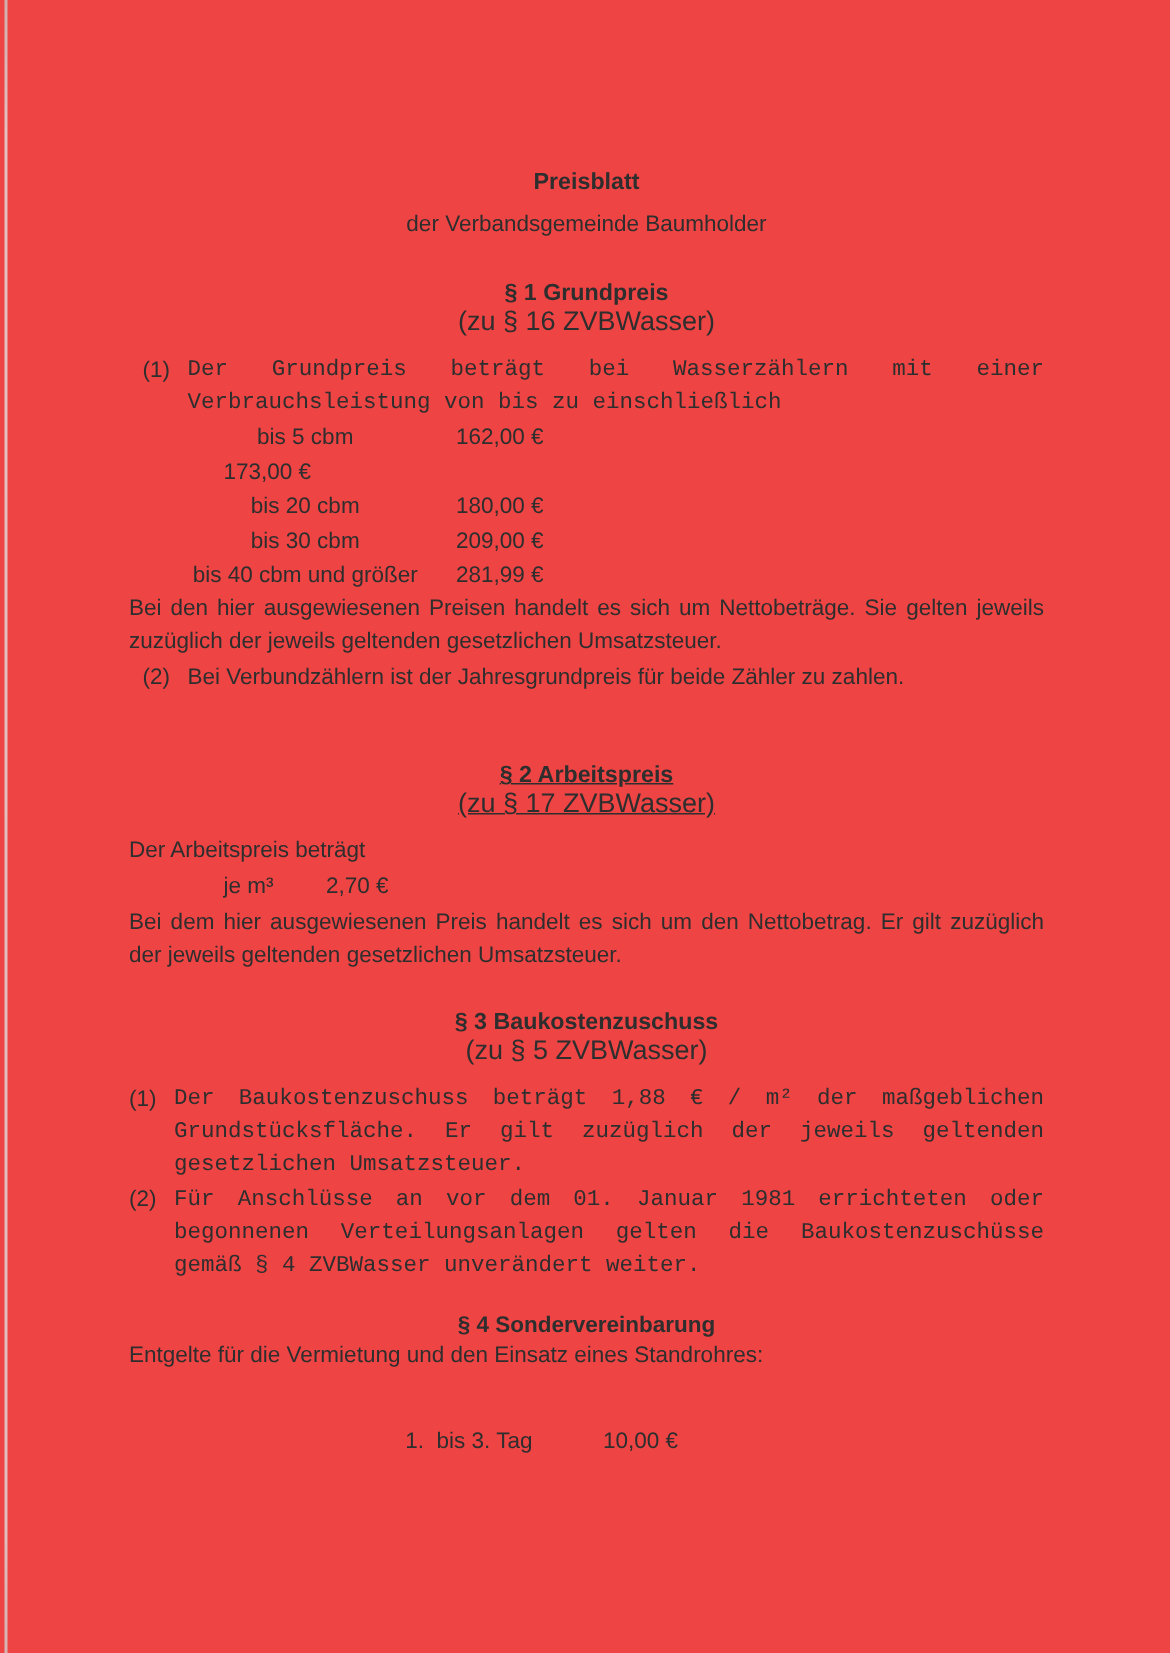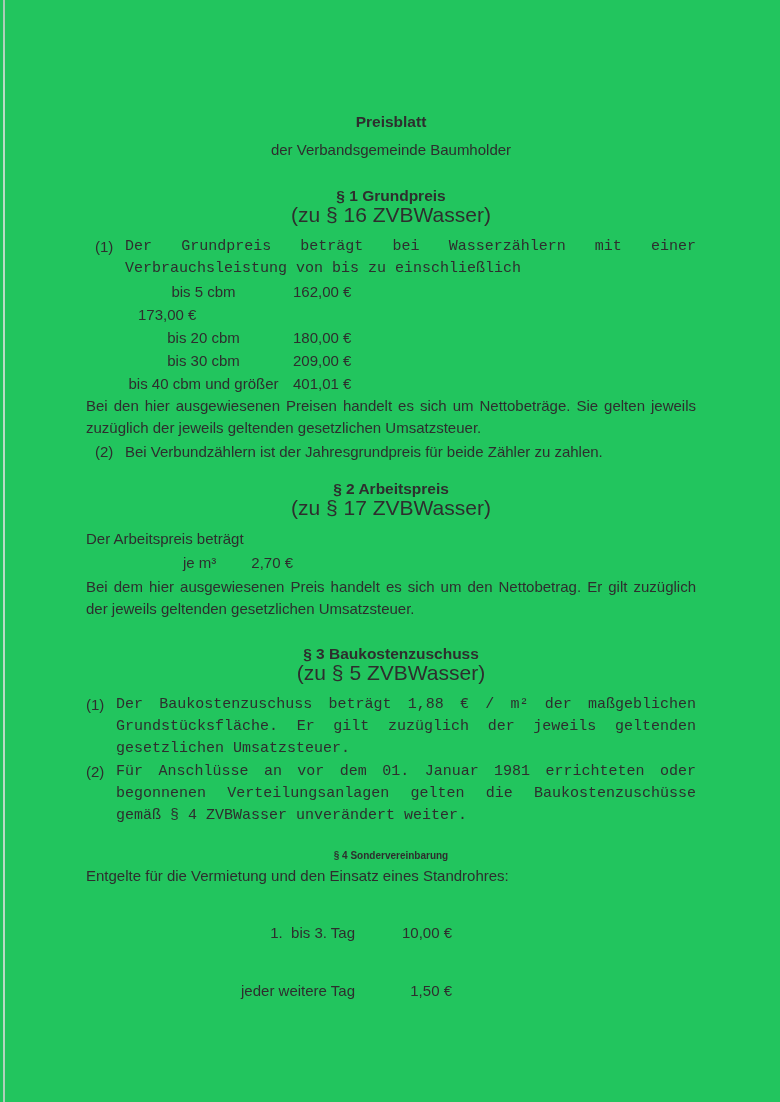--- a/index.html
+++ b/index.html
@@ -1,20 +1,20 @@
 <!DOCTYPE html>
 <html><head>
 <meta charset="utf-8">
 <style>
   html, body { margin: 0; padding: 0; background: #ffffff; }
   .page {
     position: relative;
     width: 780px;
     height: 1102px;
-    background: #22c55e;
+    background: #ef4444;
     font-family: "Liberation Sans", sans-serif;
     color: #2e2e2e;
     overflow: hidden;
   }
   .edge-line {
     position: absolute;
     left: 3px; top: 0;
     width: 2px; height: 100%;
     background: linear-gradient(180deg, #c9c9c9 0%, #e0e0e0 8%, #dedede 92%, #cfcfcf 100%);
     opacity: .8;
@@ -31,47 +31,47 @@
     font-weight: bold;
     font-size: 15.5px;
     line-height: 16px;
     text-align: center;
   }
   .subtitle { margin-top: 22px; text-align: center; }
   .subtitle2 { margin-top: 9px; text-align: center; }
 
   .sec-head { text-align: center; font-size: 15.5px; line-height: 19px; }
   .sec-head .sec-title { font-weight: bold; }
-  .sec-head .sec-ref { font-size: 21px; }
+  .sec-head .sec-ref { font-size: 18px; }
   .sec-head-s1 { margin-top: 25px; }
-  .sec-head-s2 { margin-top: 16px; }
+  .sec-head-s2 { margin-top: 44px; text-decoration: underline; }
   .sec-head-s3 { margin-top: 24px; }
-  .sec-title-s4 { margin-top: 19px; font-weight: bold; font-size: 10px; line-height: 19px; text-align: center; }
+  .sec-title-s4 { margin-top: 19px; font-weight: bold; font-size: 15px; line-height: 19px; text-align: center; }
 
   .item { display: flex; }
   .item .marker { flex: 0 0 30px; }
   .item .item-text { flex: 1; text-align: justify; font-family: Liberation Mono, monospace; }
   .item .item-text-plain { flex: 1; }
   .indent1 { margin-left: 9px; }
   .s1-item1 { margin-top: 12px; }
   .s1-item2 { margin-top: 2px; }
   .s3-item1 { margin-top: 12px; }
   .s3-item2 { margin-top: 1px; }
 
   .price-table { margin-left: 40px; }
   .pt-row { display: flex; line-height: 23px; }
   .pt-label { width: 155px; text-align: center; }
-  .pt-price { margin-left: 12px; }
+  .pt-price { margin-left: 23px; }
 
   .note { text-align: justify; }
   .note-s1 { margin-top: 0px; }
   .note-s2 { margin-top: 2px; }
 
   .intro-s2 { margin-top: 11px; }
-  .unit-row { display: flex; margin-top: 2px; margin-left: 97px; }
+  .unit-row { display: flex; margin-top: 2px; margin-left: 63px; }
   .unit-price { margin-left: 35px; }
 
   .intro-s4 { }
   .fee-table { margin-top: 11px; }
   .fee-row { display: flex; line-height: 25px; margin-top: 33px; }
   .fee-label { margin-left: 120px; width: 149px; text-align: right; white-space: pre; }
   .fee-price { width: 97px; text-align: right; }
 </style>
 </head>
 <body>
@@ -105,21 +105,21 @@
       <div class="pt-row">
         <span class="pt-label">bis 20 cbm</span>
         <span class="pt-price">180,00 €</span>
       </div>
       <div class="pt-row">
         <span class="pt-label">bis 30 cbm</span>
         <span class="pt-price">209,00 €</span>
       </div>
       <div class="pt-row">
         <span class="pt-label">bis 40 cbm und größer</span>
-        <span class="pt-price">401,01 €</span>
+        <span class="pt-price">281,99 €</span>
       </div>
     </div>
 
     <div class="note note-s1">Bei den hier ausgewiesenen Preisen handelt es sich um Nettobeträge. Sie gelten jeweils zuzüglich der jeweils geltenden gesetzlichen Umsatzsteuer.</div>
 
     <div class="item indent1 s1-item2">
       <span class="marker">(2)</span>
       <span class="item-text-plain">Bei Verbundzählern ist der Jahresgrundpreis für beide Zähler zu zahlen.</span>
     </div>
 
@@ -154,20 +154,16 @@
 
     <div class="sec-title-s4">§ 4 Sondervereinbarung</div>
 
     <div class="intro-s4">Entgelte für die Vermietung und den Einsatz eines Standrohres:</div>
 
     <div class="fee-table">
       <div class="fee-row">
         <span class="fee-label">1.&nbsp;&nbsp;bis 3. Tag</span>
         <span class="fee-price">10,00 €</span>
       </div>
-      <div class="fee-row">
-        <span class="fee-label">jeder weitere Tag</span>
-        <span class="fee-price">1,50 €</span>
-      </div>
     </div>
 
   </div>
 </div>
 
 </body></html>

